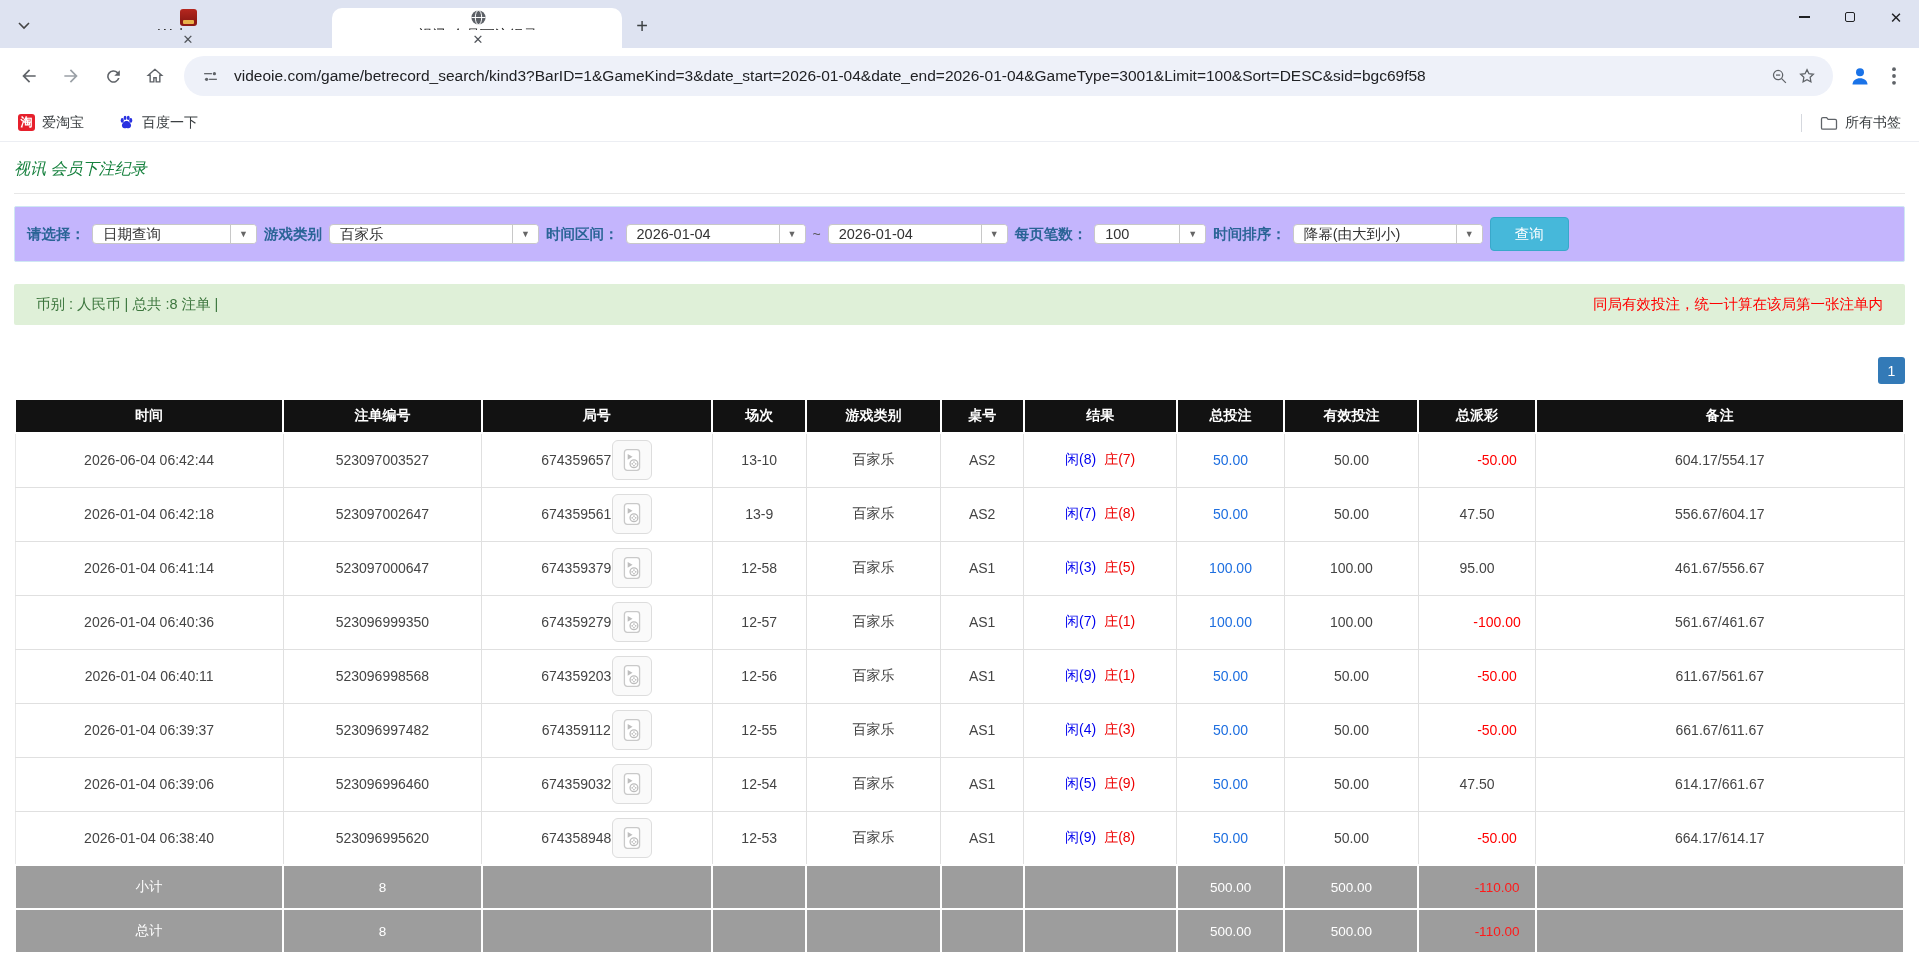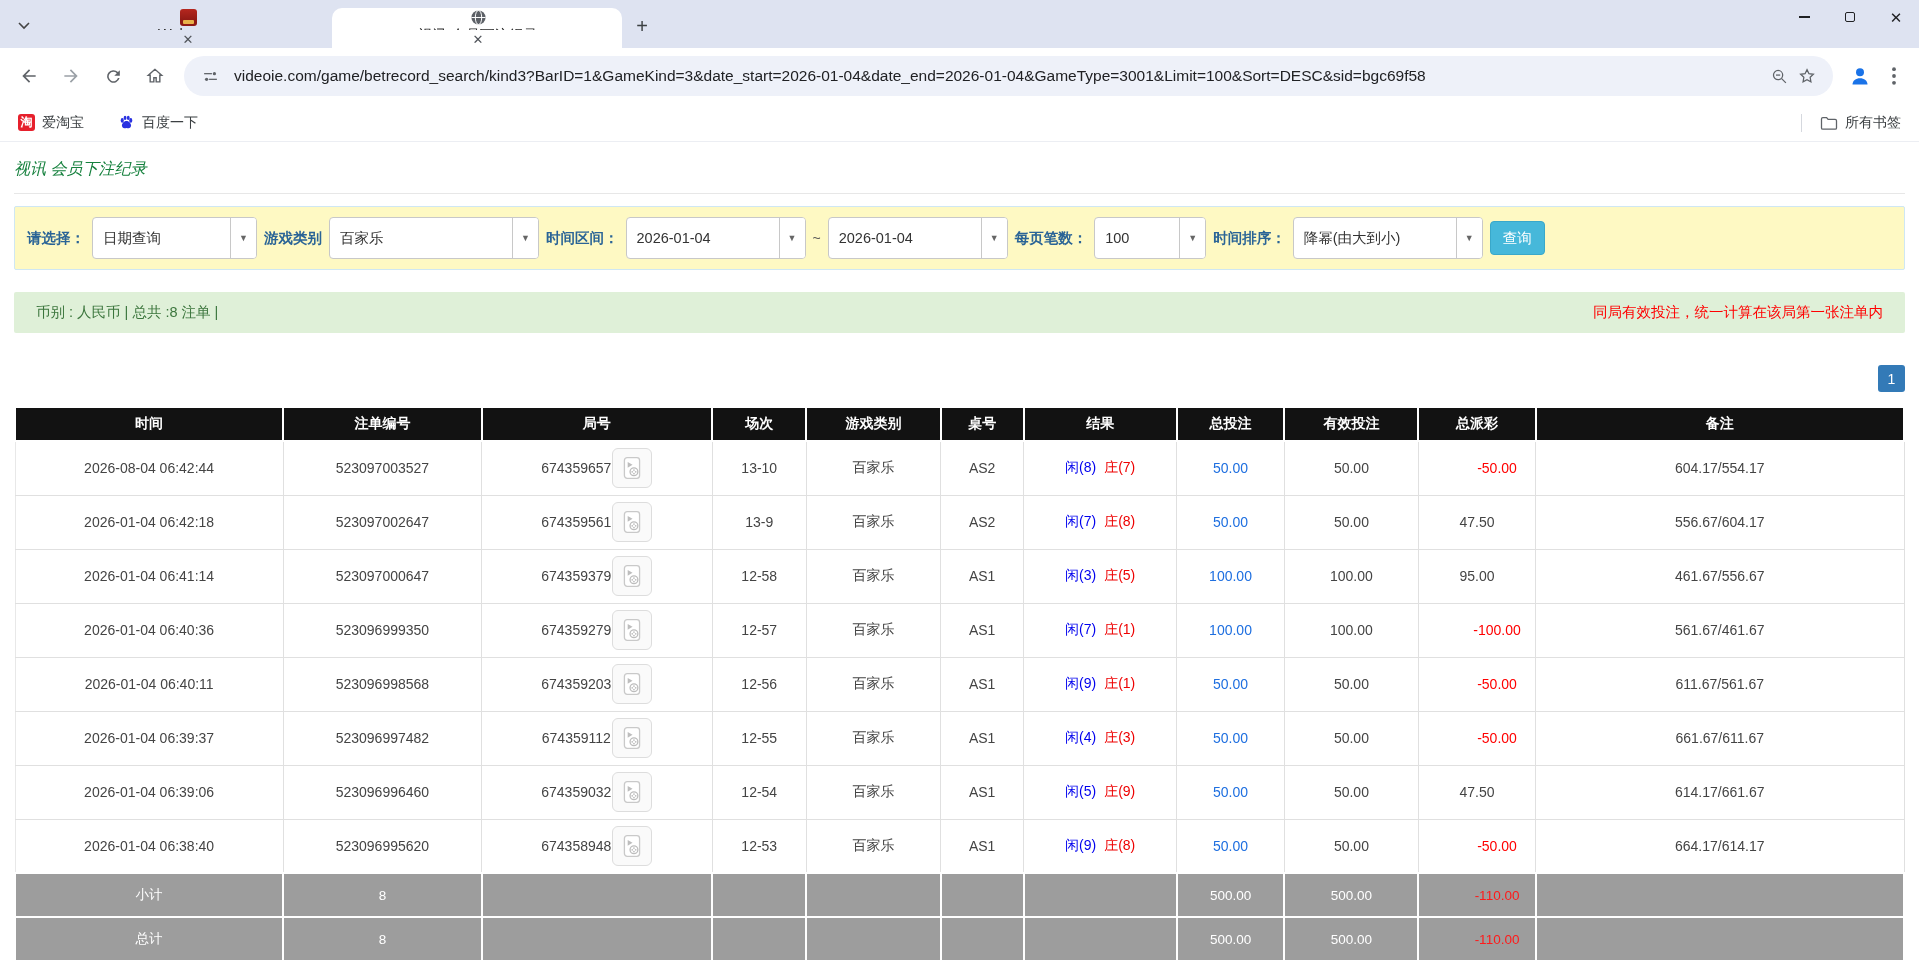--- a/index.html
+++ b/index.html
@@ -48,31 +48,31 @@
   .bm-taobao { width:17px; height:17px; background:#e6202c; border-radius:3px; color:#fff;
     font-size:12px; display:flex; align-items:center; justify-content:center; font-weight:bold; }
   .bm-right { margin-left:auto; display:flex; align-items:center; }
   .bm-divider { width:1px; height:18px; background:#d5d8de; margin-right:14px; }
 
   
   .content { padding:0 14px; }
   .page-title { font-size:16px; color:#15803d; font-weight:400; padding:17px 0 13px 0;
     border-bottom:1px solid #e7e7e7;font-style:italic; }
 
-  .filterbar { margin-top:12px; background:#fef9c3; border:1px solid #cfe7f3; border-radius:2px;
+  .filterbar { margin-top:12px; background:#c4b5fd; border:1px solid #cfe7f3; border-radius:2px;
     padding:10px 12px; display:flex; align-items:center; gap:7px; }
   .f-label { color:#2a6496; font-weight:bold; font-size:14.5px; white-space:nowrap; }
-  .combo { background:#fff; border:1px solid #c8c8c8; border-radius:4px; height:42px;
+  .combo { background:#fff; border:1px solid #c8c8c8; border-radius:4px; height:20px;
     display:flex; align-items:center; overflow:hidden; }
   .combo .combo-text { flex:1; padding:0 10px; font-size:14.5px; color:#333; white-space:nowrap; }
   .combo .combo-caret { width:26px; align-self:stretch; border-left:1px solid #c8c8c8;
     display:flex; align-items:center; justify-content:center; color:#666; font-size:9px; background:#fff; }
   .tilde { color:#555; font-size:14px; }
   .btn-search { background:#46b8da; border:1px solid #39a8ca; color:#fff; font-size:14.5px;
-    height:34px; padding:0 12px; border-radius:4px; cursor:pointer; }
+    height:34px; padding:0 24px; border-radius:4px; cursor:pointer; }
 
   .infobar { margin-top:22px; background:#dff0d8; border-radius:2px; padding:11px 22px;
     display:flex; align-items:center; justify-content:space-between; }
   .infobar .left { color:#3c763d; font-size:14.5px; }
   .infobar .right { color:#ff0000; font-size:14.5px; }
 
   .pag-row { display:flex; justify-content:flex-end; margin:32px 0 14px 0; }
   .pag-btn { min-width:27px; height:27px; background:#337ab7; color:#fff; font-size:14px;
     display:flex; align-items:center; justify-content:center; border-radius:3px; cursor:pointer; }
 
@@ -304,21 +304,21 @@
         <th>桌号</th>
         <th>结果</th>
         <th>总投注</th>
         <th>有效投注</th>
         <th>总派彩</th>
         <th>备注</th>
       </tr>
     </thead>
     <tbody>
   <tr>
-    <td>2026-08-04 06:42:44</td>
+    <td>2026-06-04 06:42:44</td>
     <td>523097003527</td>
     <td>
       <span class="round-cell">
         <span>674359657</span>
         <span class="video-btn">
           <svg width="26" height="26" viewBox="0 0 24 24">
             <rect x="5" y="2.5" width="14" height="19" rx="2.5" fill="#fff" stroke="#c9c9c9" stroke-width="1.2"></rect>
             <path d="M8 6.5l4.5 2.6L8 11.7z" fill="#bdbdbd"></path>
             <circle cx="13.8" cy="15.5" r="3.6" fill="none" stroke="#bdbdbd" stroke-width="1.2"></circle>
             <circle cx="13.8" cy="13.9" r="0.8" fill="#bdbdbd"></circle>

